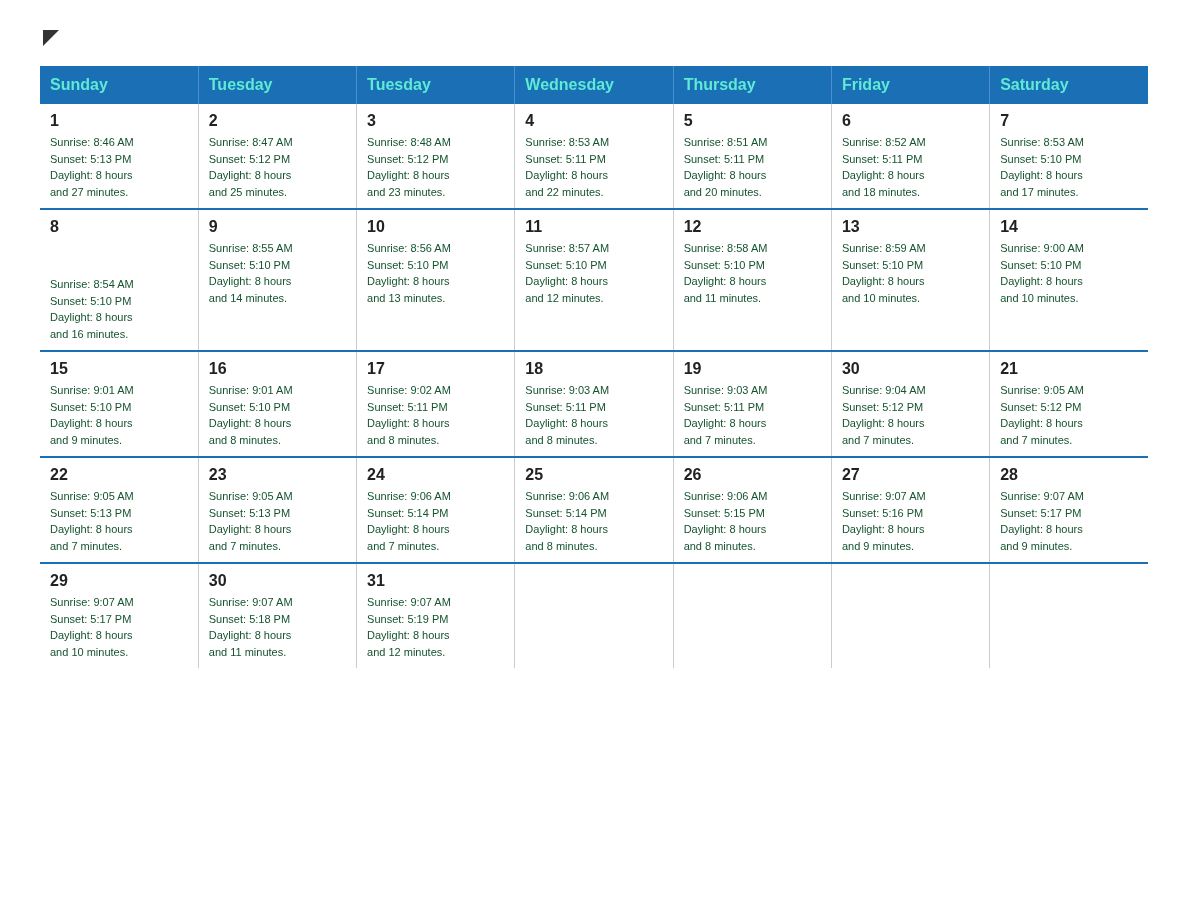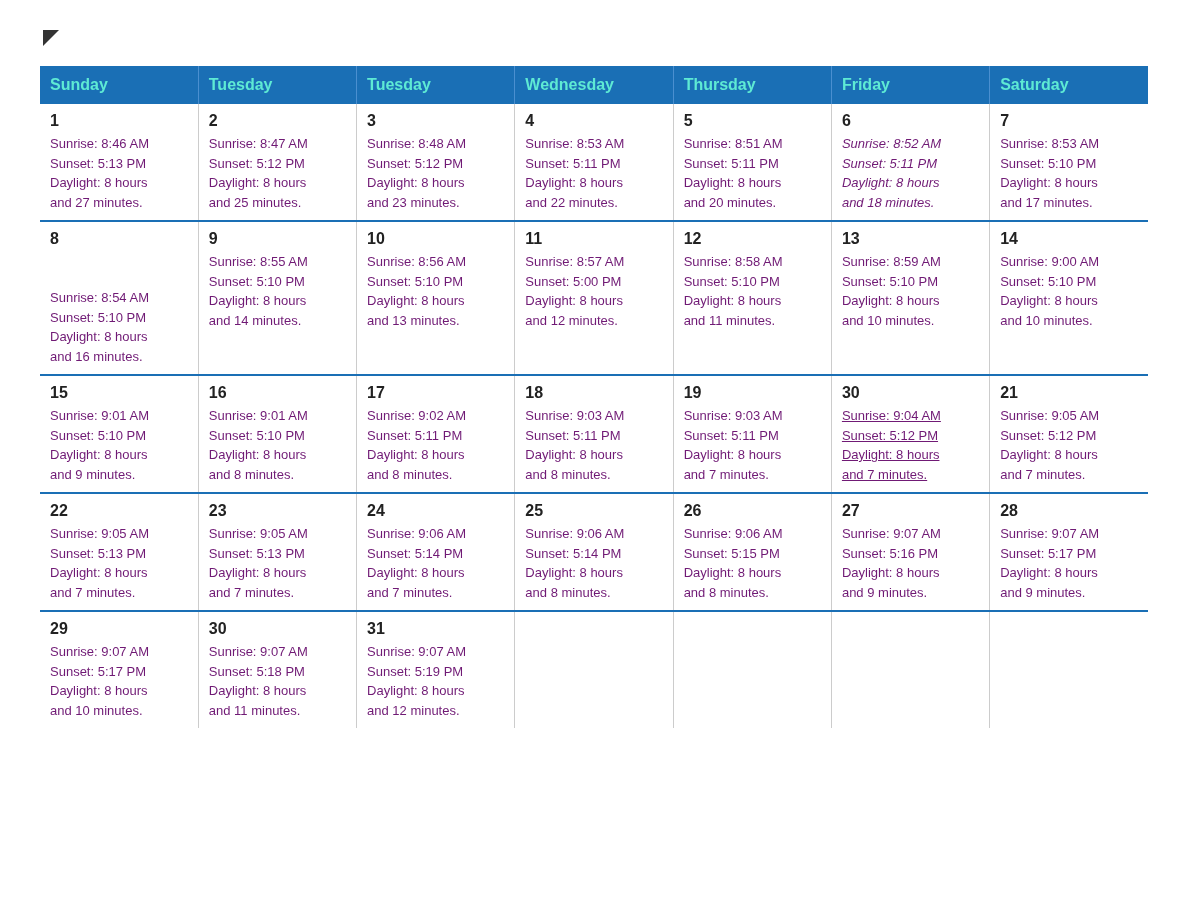--- a/index.html
+++ b/index.html
@@ -75,23 +75,23 @@
     }
     tbody td:last-child { border-right: none; }
     .day-number {
       font-size: 16px;
       font-weight: bold;
       color: #222;
       display: block;
       margin-bottom: 4px;
     }
     .day-info {
-      font-size: 13px;
+      font-size: 11px;
       line-height: 1.5;
-      color: #701a75;
+      color: #14532d;
     }
     tbody tr:last-child td {
       border-bottom: none;
     }
   </style>
 </head>
 <body>
 
 <div class="header">
   <div class="logo">
@@ -153,21 +153,21 @@
         </td>
         <td>
           <span class="day-number">5</span>
           <div class="day-info" style="white-space: pre-line;">Sunrise: 8:51 AM
 Sunset: 5:11 PM
 Daylight: 8 hours
 and 20 minutes.</div>
         </td>
         <td>
           <span class="day-number">6</span>
-          <div class="day-info" style="white-space: pre-line; font-style: italic;">Sunrise: 8:52 AM
+          <div class="day-info" style="white-space: pre-line;">Sunrise: 8:52 AM
 Sunset: 5:11 PM
 Daylight: 8 hours
 and 18 minutes.</div>
         </td>
         <td>
           <span class="day-number">7</span>
           <div class="day-info" style="white-space: pre-line;">Sunrise: 8:53 AM
 Sunset: 5:10 PM
 Daylight: 8 hours
 and 17 minutes.</div>
@@ -191,21 +191,21 @@
         <td>
           <span class="day-number">10</span>
           <div class="day-info" style="white-space: pre-line;">Sunrise: 8:56 AM
 Sunset: 5:10 PM
 Daylight: 8 hours
 and 13 minutes.</div>
         </td>
         <td>
           <span class="day-number">11</span>
           <div class="day-info" style="white-space: pre-line;">Sunrise: 8:57 AM
-Sunset: 5:00 PM
+Sunset: 5:10 PM
 Daylight: 8 hours
 and 12 minutes.</div>
         </td>
         <td>
           <span class="day-number">12</span>
           <div class="day-info" style="white-space: pre-line;">Sunrise: 8:58 AM
 Sunset: 5:10 PM
 Daylight: 8 hours
 and 11 minutes.</div>
         </td>
@@ -255,21 +255,21 @@
         </td>
         <td>
           <span class="day-number">19</span>
           <div class="day-info" style="white-space: pre-line;">Sunrise: 9:03 AM
 Sunset: 5:11 PM
 Daylight: 8 hours
 and 7 minutes.</div>
         </td>
         <td>
           <span class="day-number">30</span>
-          <div class="day-info" style="white-space: pre-line; text-decoration: underline;">Sunrise: 9:04 AM
+          <div class="day-info" style="white-space: pre-line;">Sunrise: 9:04 AM
 Sunset: 5:12 PM
 Daylight: 8 hours
 and 7 minutes.</div>
         </td>
         <td>
           <span class="day-number">21</span>
           <div class="day-info" style="white-space: pre-line;">Sunrise: 9:05 AM
 Sunset: 5:12 PM
 Daylight: 8 hours
 and 7 minutes.</div>

